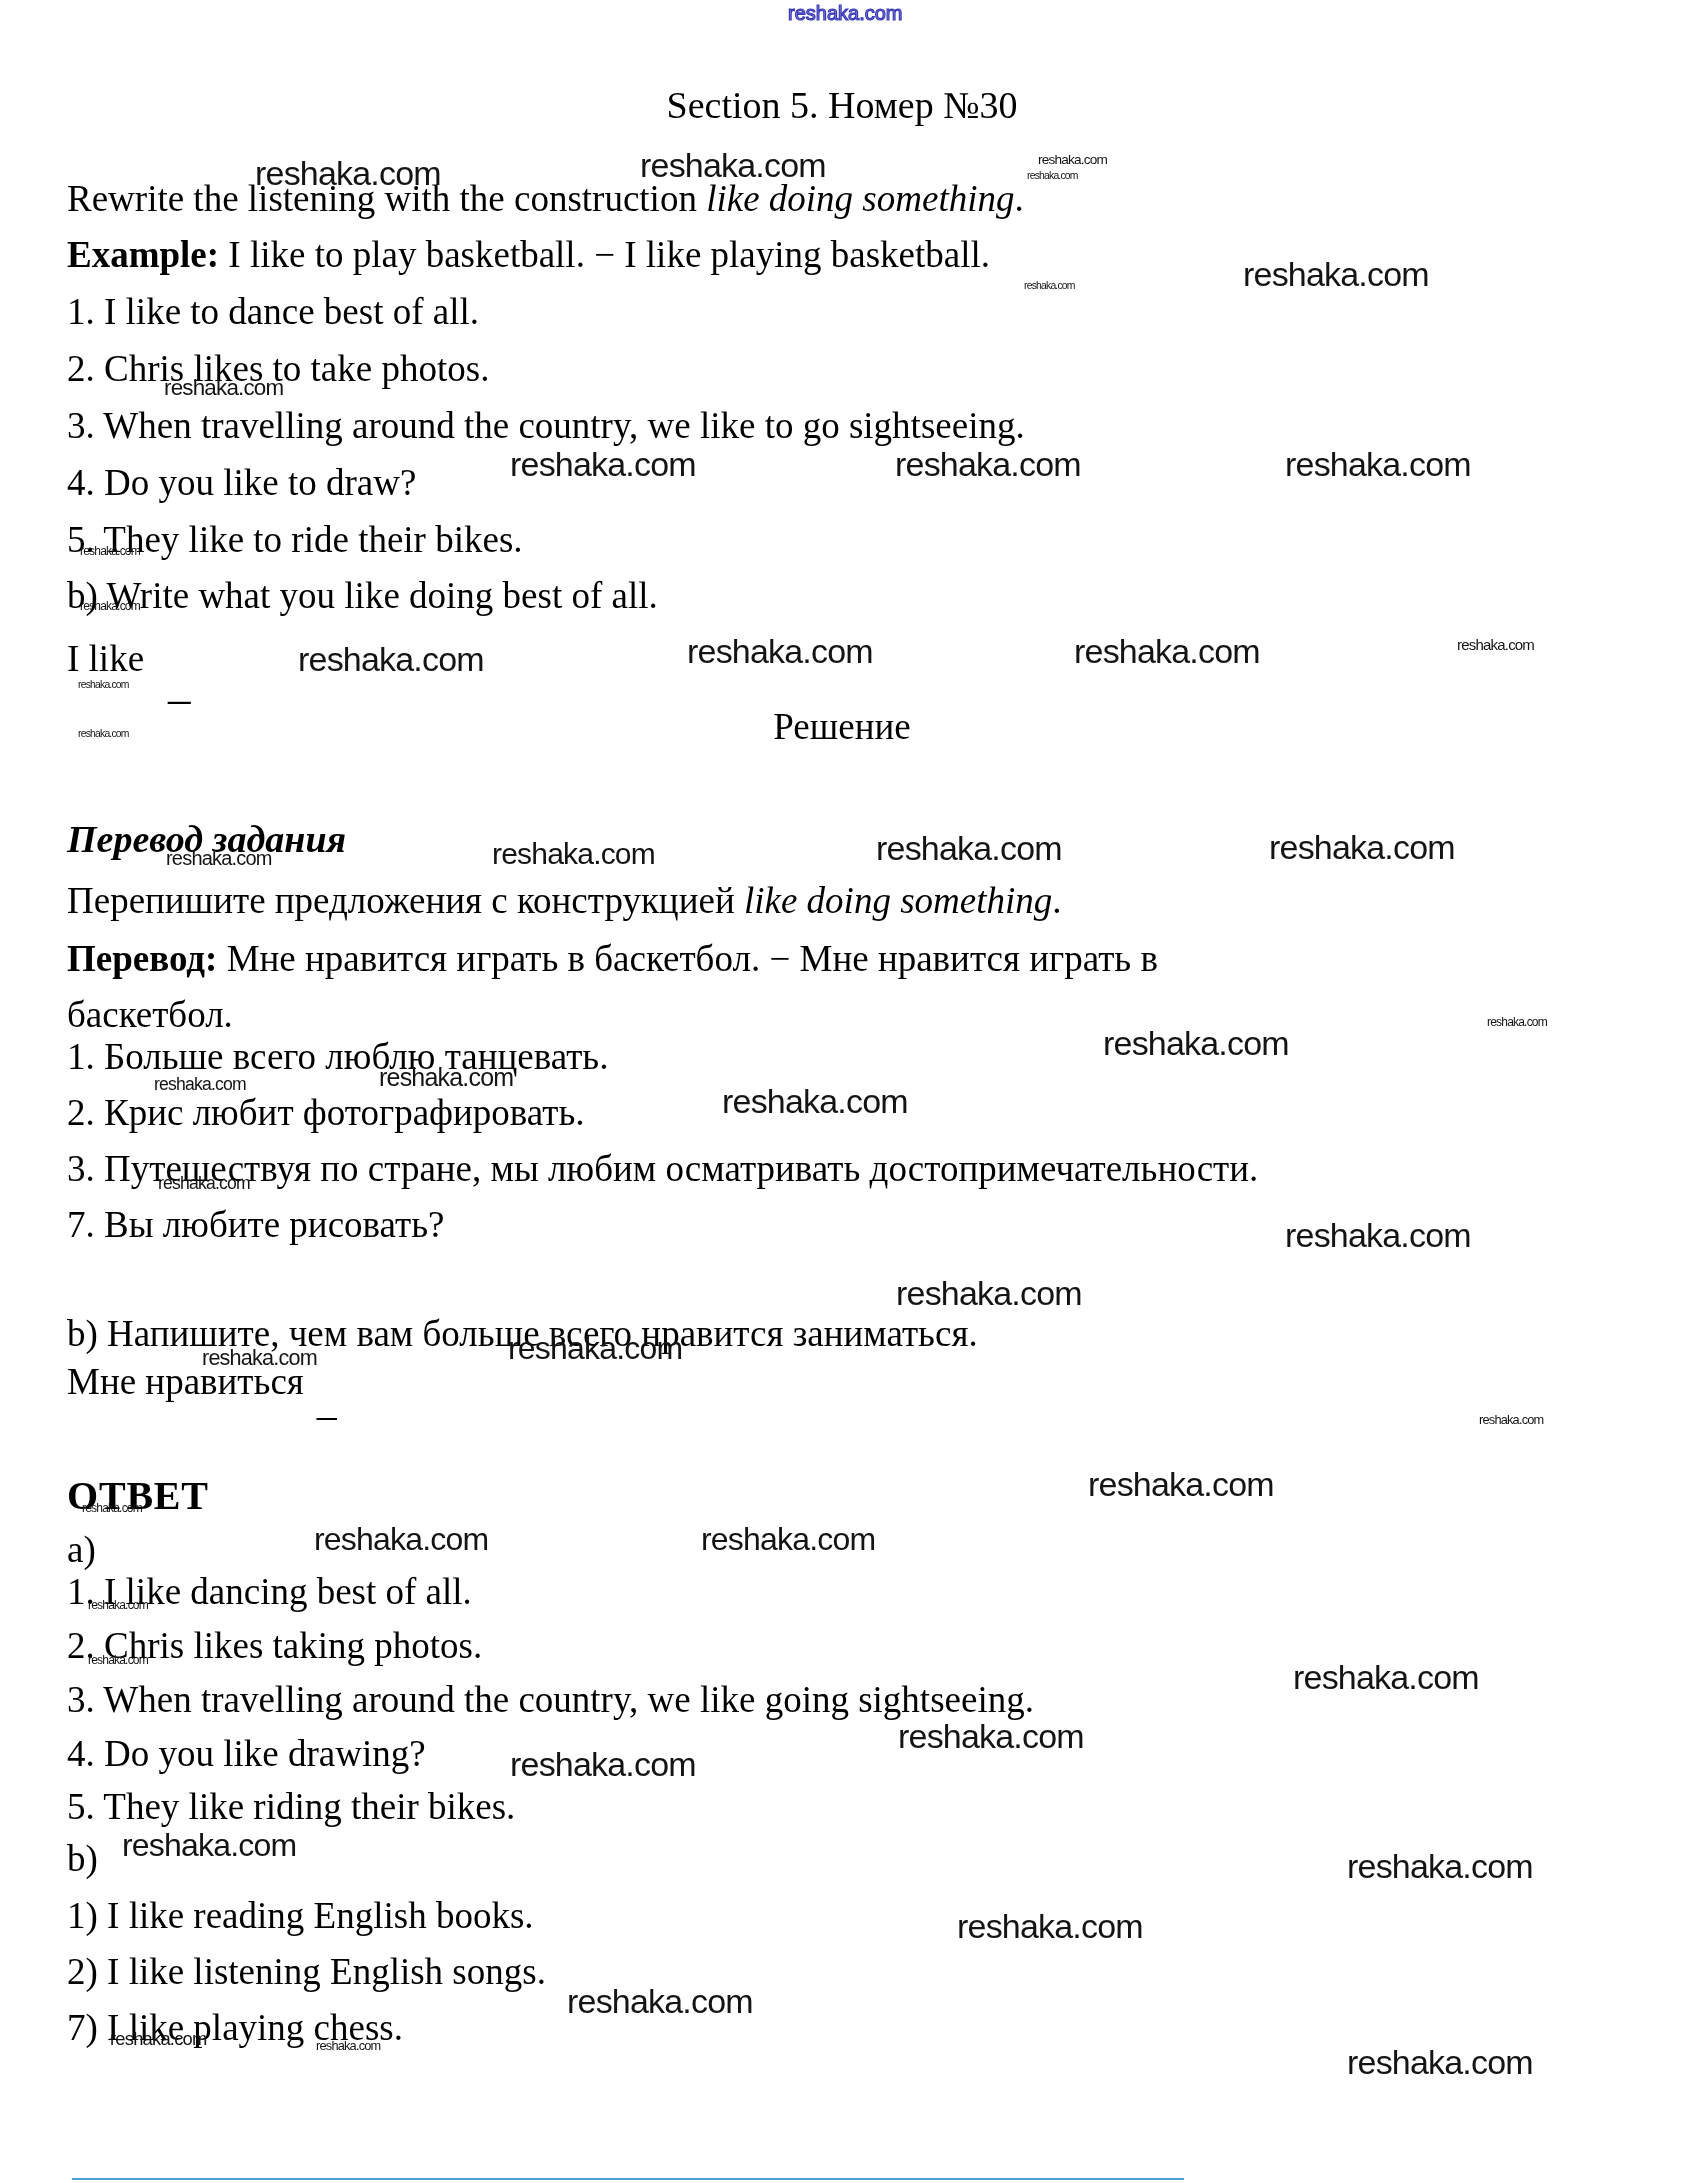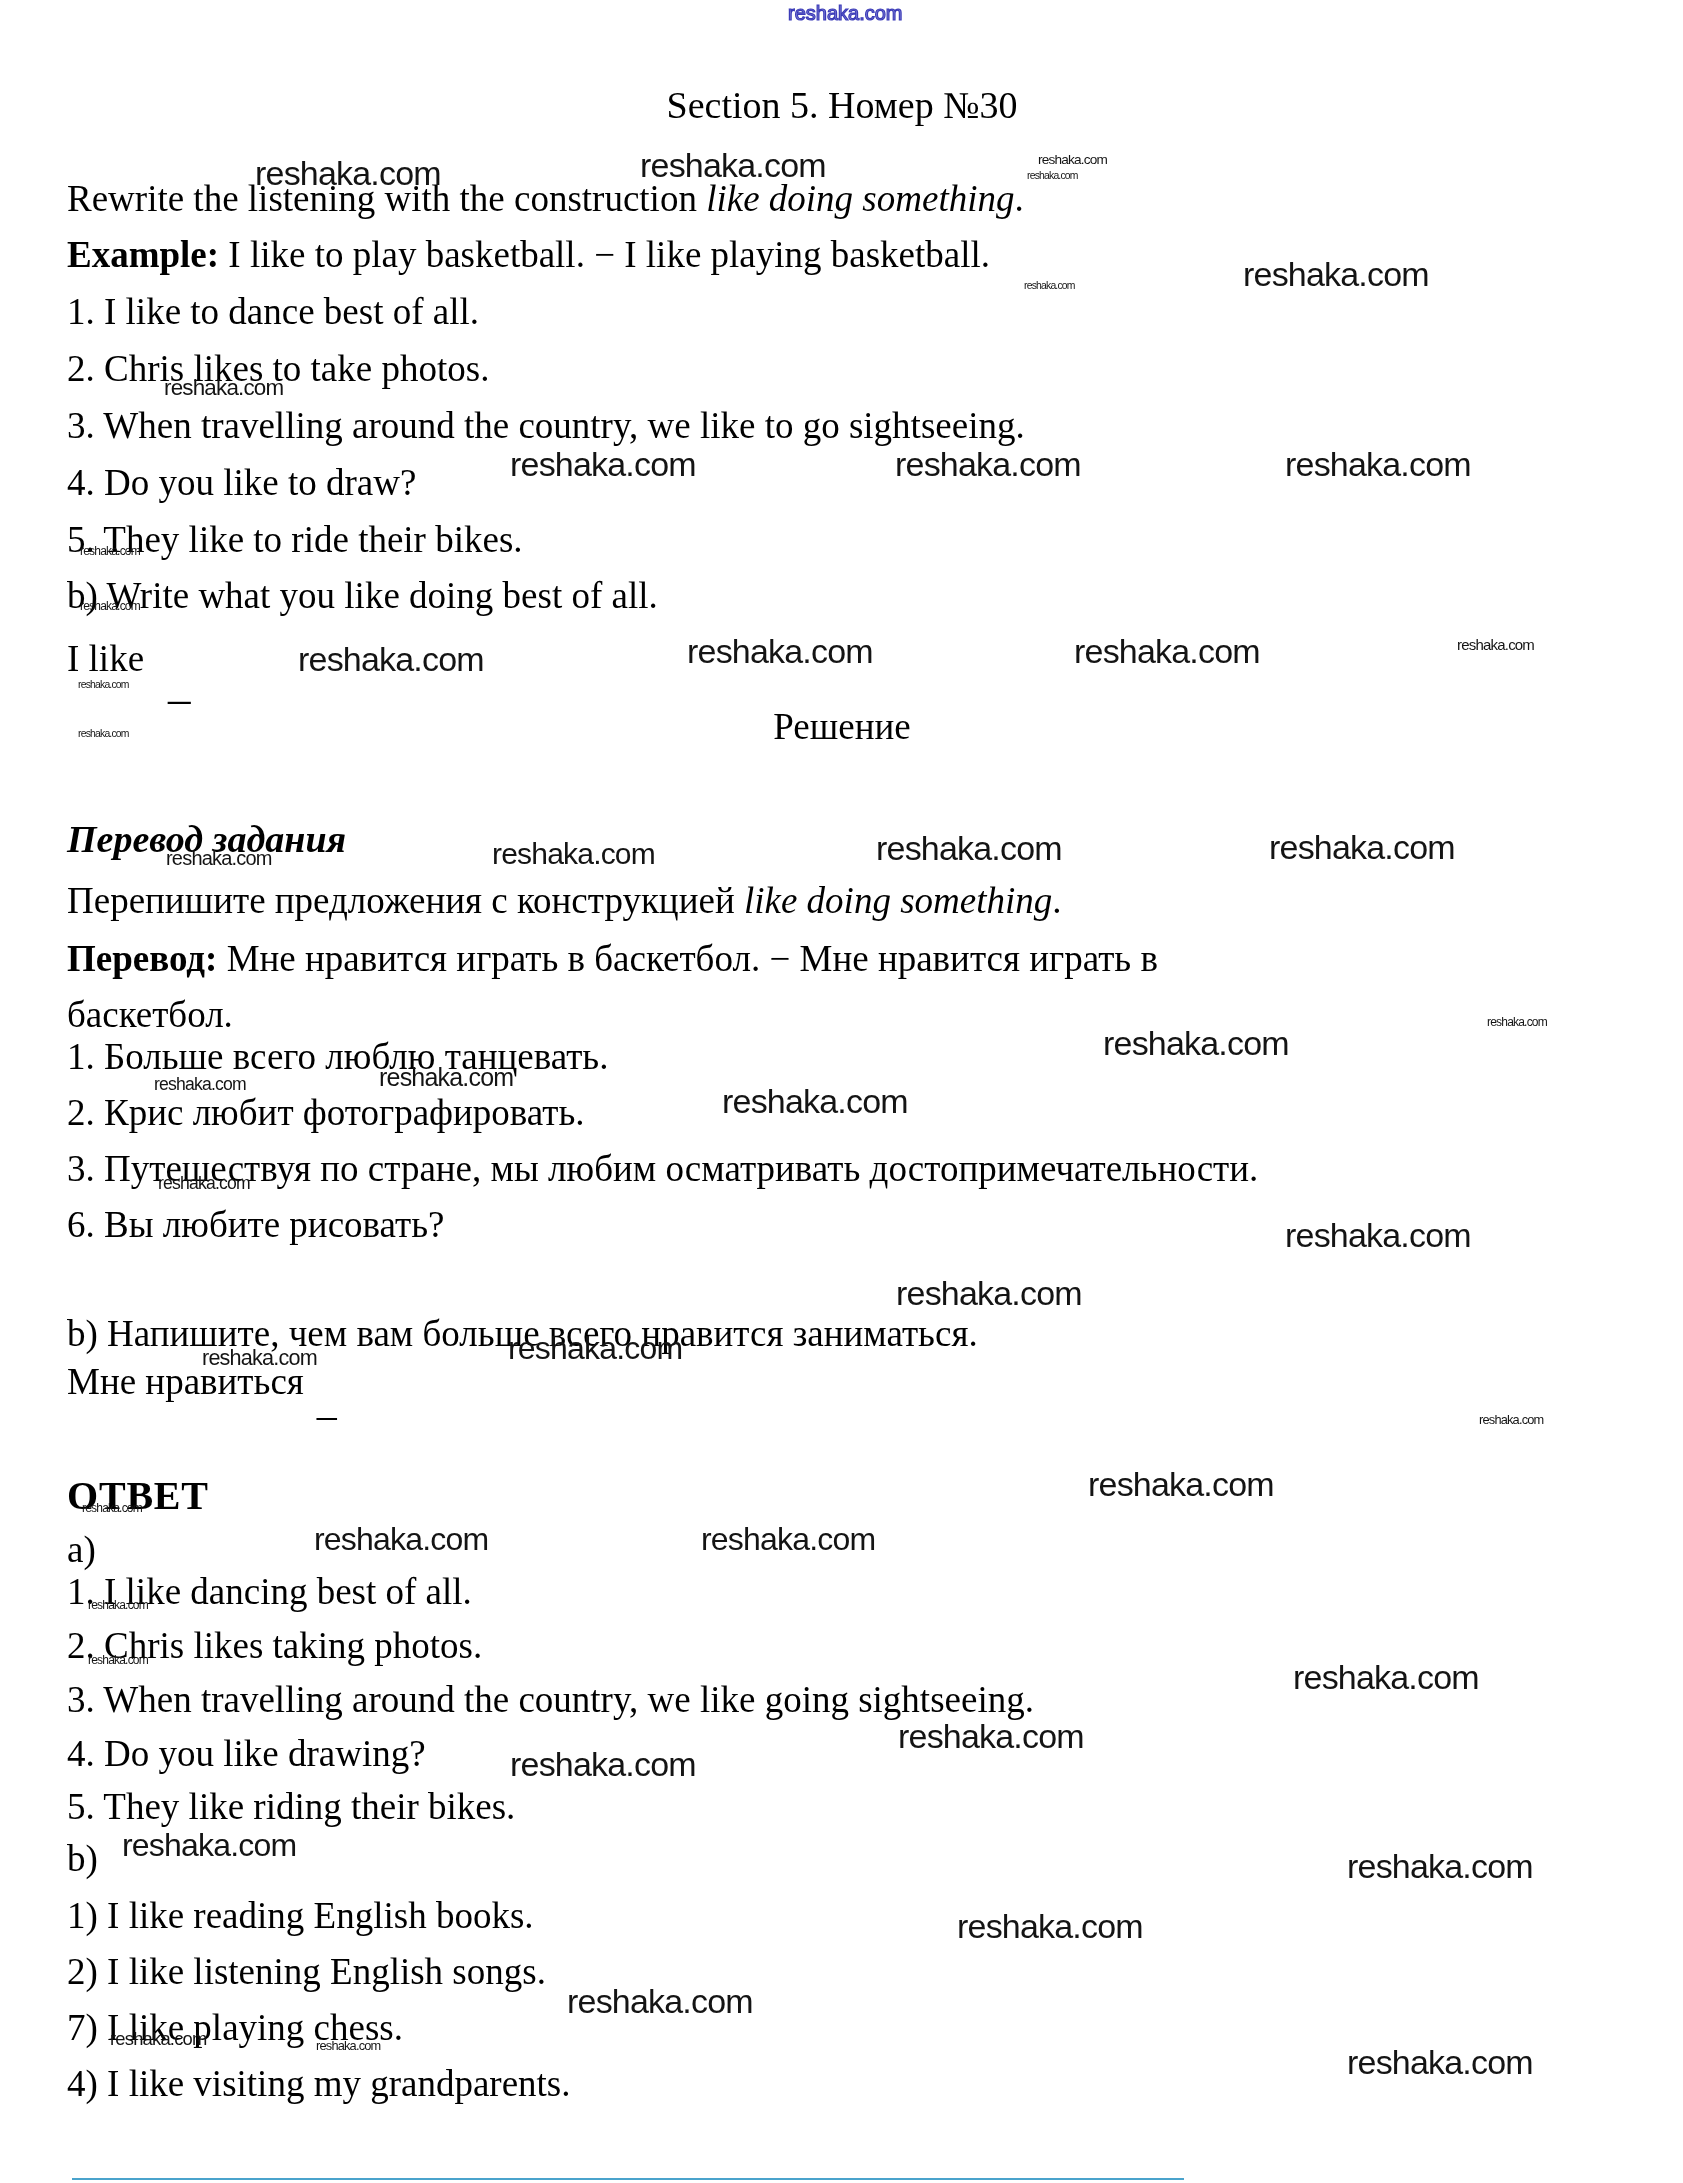--- a/index.html
+++ b/index.html
@@ -105,21 +105,21 @@
   </div>
 
   <div class="line" style="top:938px">
     <span class="bold">Перевод:</span><span> Мне нравится играть в баскетбол. − Мне нравится играть в</span>
   </div>
   <div class="line" style="top:994px">баскетбол.</div>
 
   <div class="line" style="top:1036px">1. Больше всего люблю танцевать.</div>
   <div class="line" style="top:1092px">2. Крис любит фотографировать.</div>
   <div class="line" style="top:1148px">3. Путешествуя по стране, мы любим осматривать достопримечательности.</div>
-  <div class="line" style="top:1204px">6. Вы любите рисовать?</div>
+  <div class="line" style="top:1204px">7. Вы любите рисовать?</div>
 
   <div class="line" style="top:1313px">b) Напишите, чем вам больше всего нравится заниматься.</div>
 
   <div class="line" style="top:1358px">
     <span>Мне нравиться</span><span class="fill-underscore ru">_</span>
   </div>
 
   <div class="line answer-heading" style="top:1473px">ОТВЕТ</div>
 
   <div class="line" style="top:1529px">a)</div>
@@ -128,21 +128,20 @@
   <div class="line" style="top:1625px">2. Chris likes taking photos.</div>
   <div class="line" style="top:1679px">3. When travelling around the country, we like going sightseeing.</div>
   <div class="line" style="top:1733px">4. Do you like drawing?</div>
   <div class="line" style="top:1786px">5. They like riding their bikes.</div>
 
   <div class="line" style="top:1838px">b)</div>
 
   <div class="line" style="top:1895px">1) I like reading English books.</div>
   <div class="line" style="top:1951px">2) I like listening English songs.</div>
   <div class="line" style="top:2007px">7) I like playing chess.</div>
-  <div class="line" style="top:2063px">4) I like visiting my grandparents.</div>
 
   <div id="watermark-layer">
       <div class="watermark blue" style="left: 788px; top: 1.6px; font-size: 20px;">reshaka.com</div>
       <div class="watermark" style="left: 1038px; top: 152px; font-size: 13.6px;">reshaka.com</div>
       <div class="watermark" style="left: 255px; top: 154px; font-size: 34px;">reshaka.com</div>
       <div class="watermark" style="left: 640px; top: 146px; font-size: 34px;">reshaka.com</div>
       <div class="watermark" style="left: 1027px; top: 170px; font-size: 10.4px;">reshaka.com</div>
       <div class="watermark" style="left: 1243px; top: 255px; font-size: 34px;">reshaka.com</div>
       <div class="watermark" style="left: 1024px; top: 280px; font-size: 10.4px;">reshaka.com</div>
       <div class="watermark" style="left: 164px; top: 375px; font-size: 22.4px;">reshaka.com</div>

